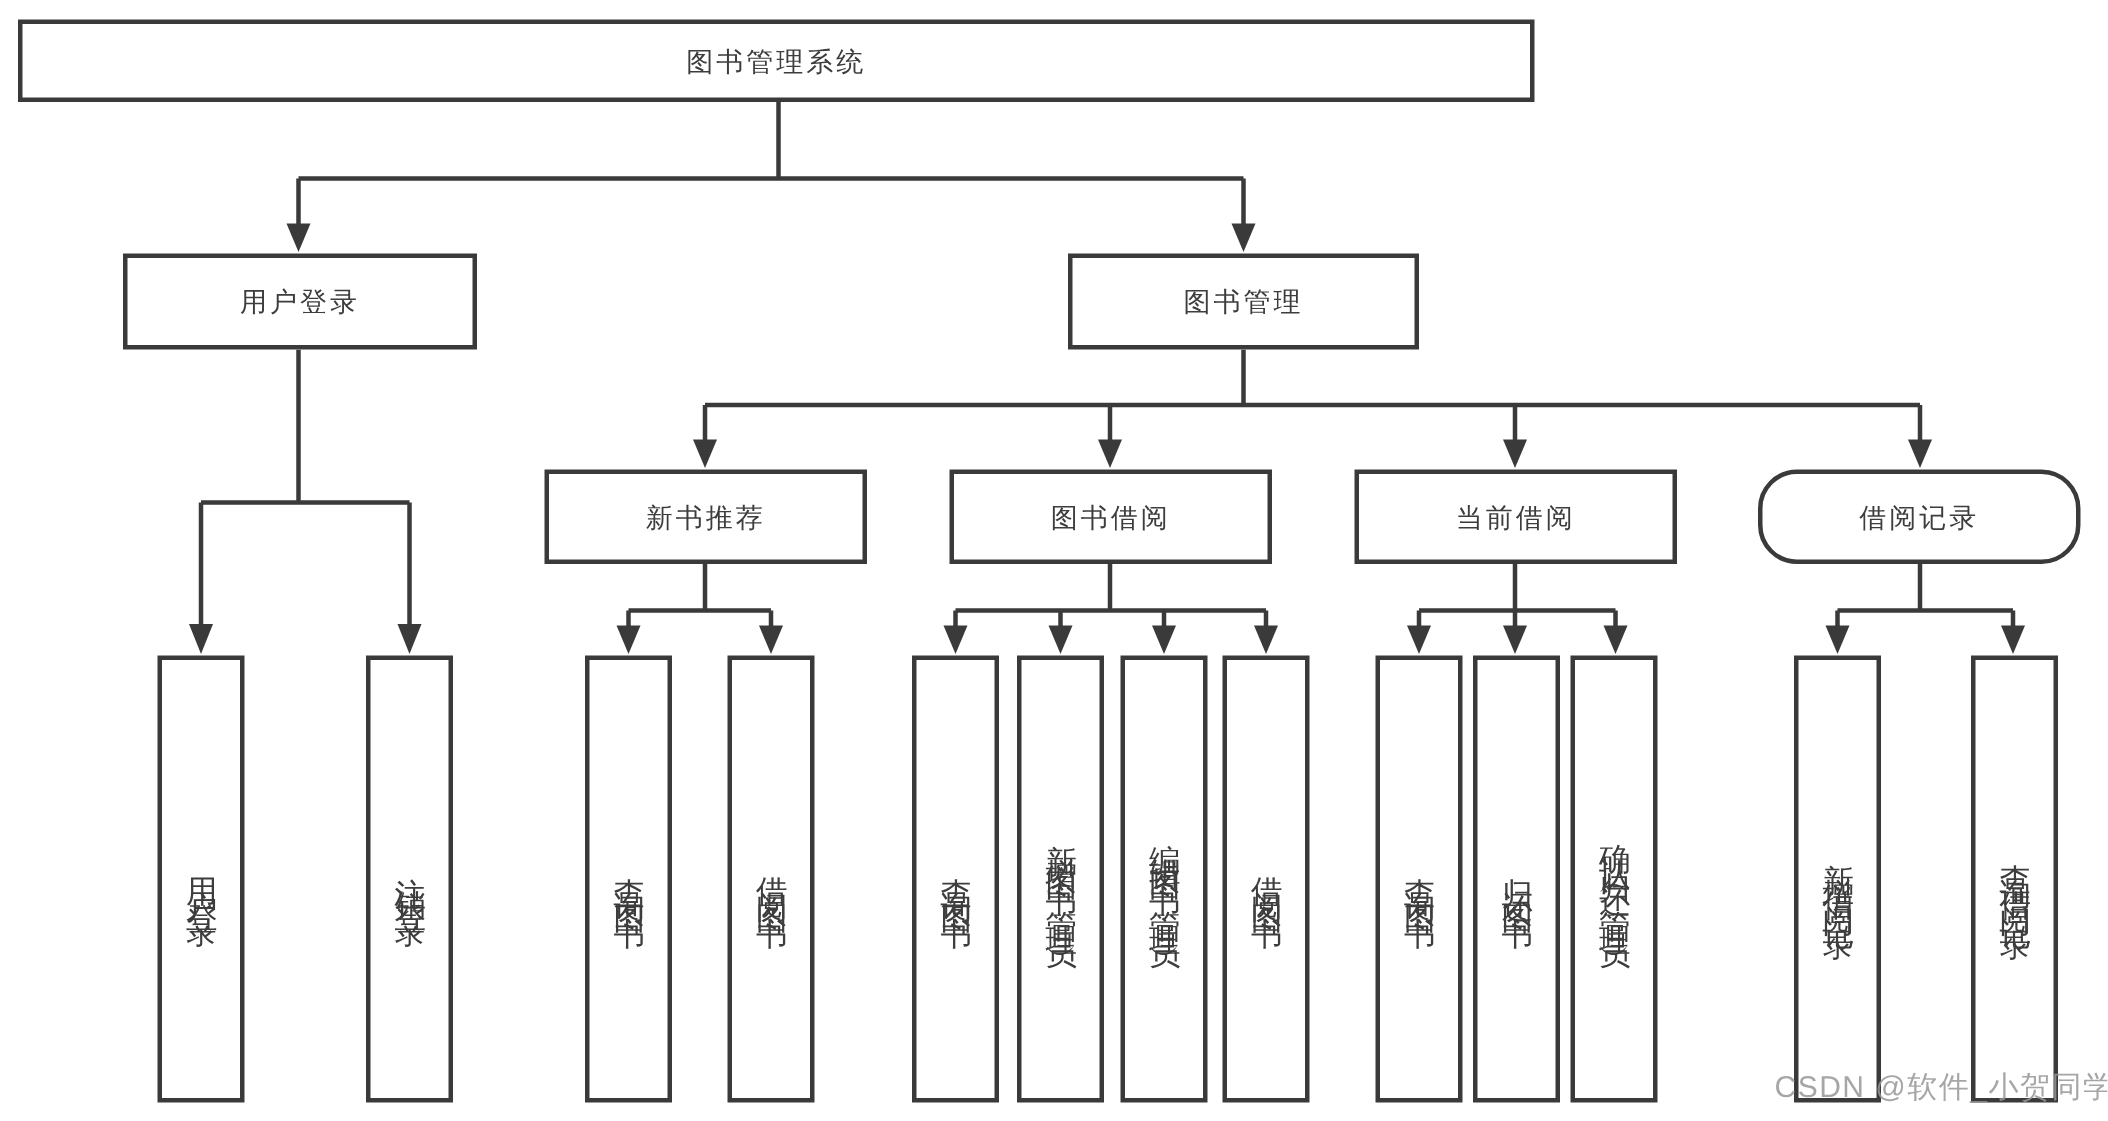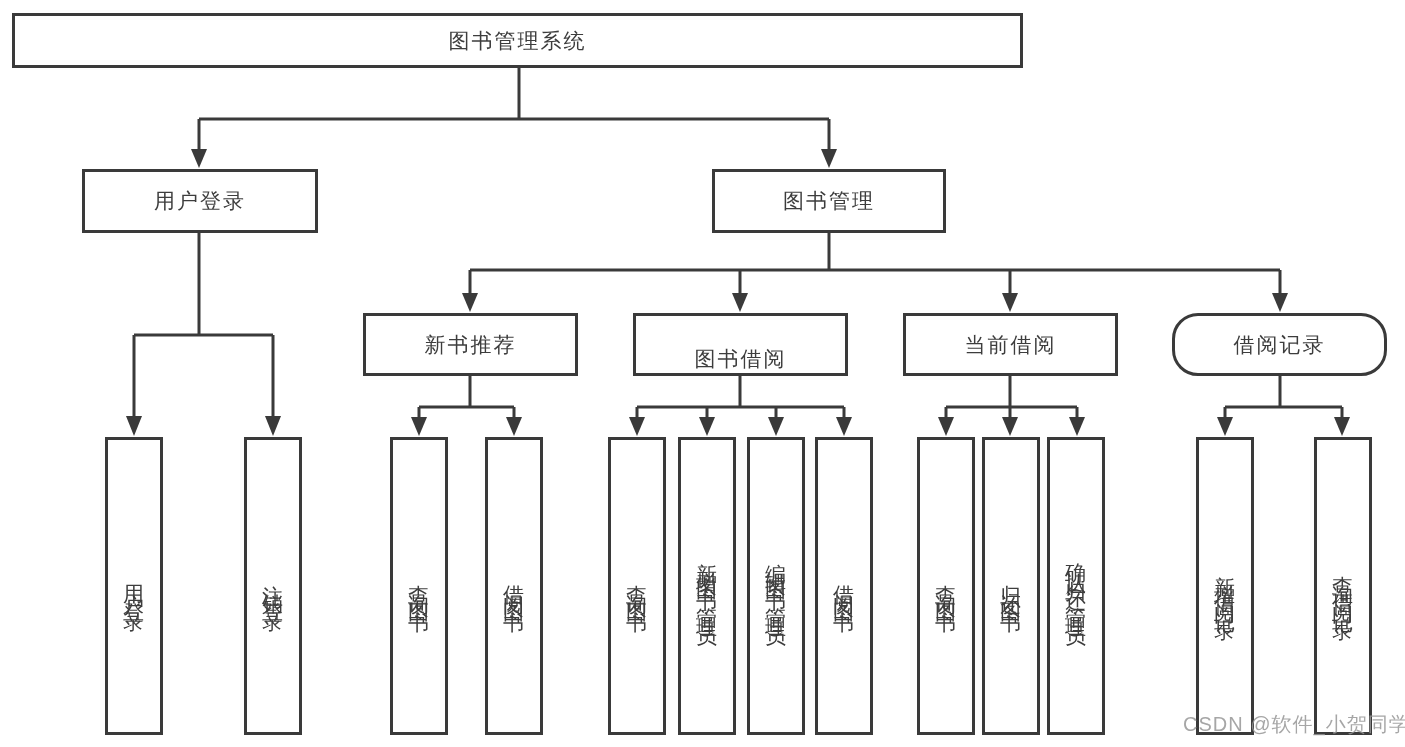--- a/index.html
+++ b/index.html
@@ -26,21 +26,21 @@
     position: absolute;
     box-sizing: border-box;
     background: #ffffff;
     border: 3px solid #3a3a3a;
     display: flex;
     align-items: center;
     justify-content: center;
     color: #3d3d3d;
   }
   .node .lbl {
-    font-size: 21px;
+    font-size: 18px;
     letter-spacing: 2px;
     white-space: nowrap;
   }
   .root-box   { left: 12px;  top: 13px;  width: 1011px; height: 55px; }
   .lvl2       { top: 169px;  height: 64px; }
   .lvl3       { top: 313px;  height: 63px; }
   .leaf       { top: 437px;  height: 298px; width: 58px; }
   .leaf .lbl {
     writing-mode: vertical-rl;
     font-size: 21px;
@@ -111,21 +111,21 @@
   <div class="node lvl2" style="left:82px; width:236px;">
     <span class="lbl">用户登录</span>
   </div>
   <div class="node lvl2" style="left:712px; width:234px;">
     <span class="lbl">图书管理</span>
   </div>
 
   <div class="node lvl3" style="left:363px; width:215px;">
     <span class="lbl">新书推荐</span>
   </div>
-  <div class="node lvl3" style="left:633px; width:215px;align-items:flex-end;">
+  <div class="node lvl3" style="left:633px; width:215px;">
     <span class="lbl">图书借阅</span>
   </div>
   <div class="node lvl3" style="left:903px; width:215px;">
     <span class="lbl">当前借阅</span>
   </div>
   <div class="node lvl3" style="left:1172px; width:215px;border-radius:26px;">
     <span class="lbl">借阅记录</span>
   </div>
 
   <div class="node leaf" style="left:105px;">

